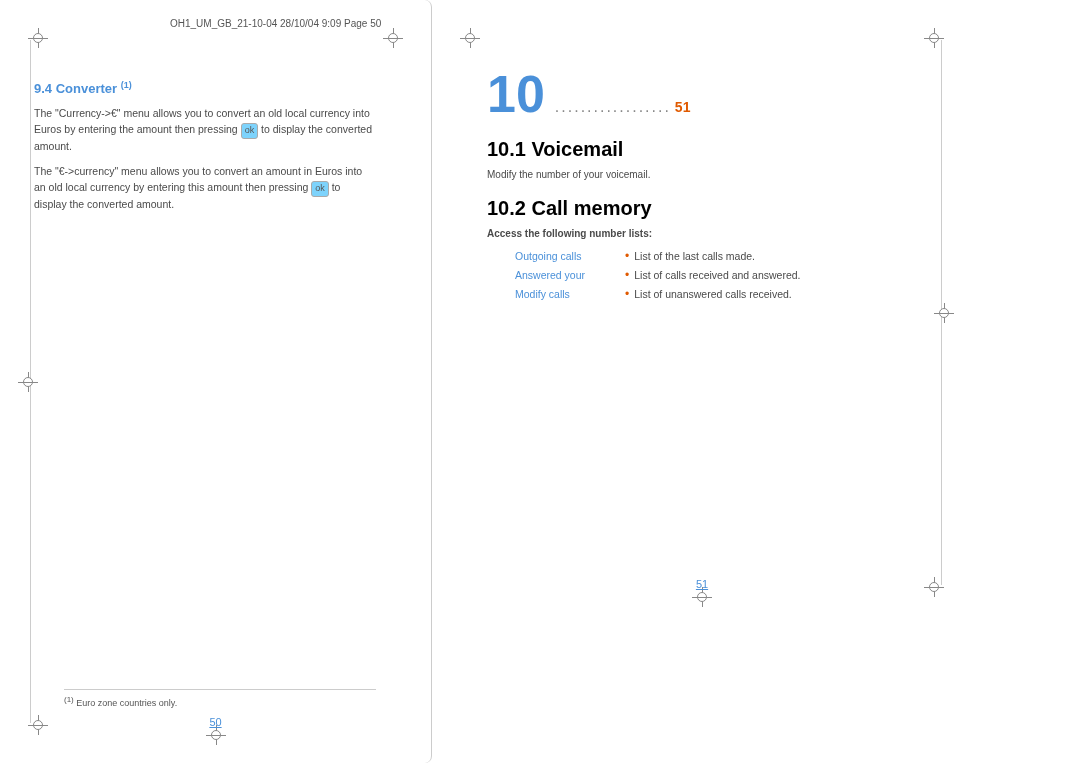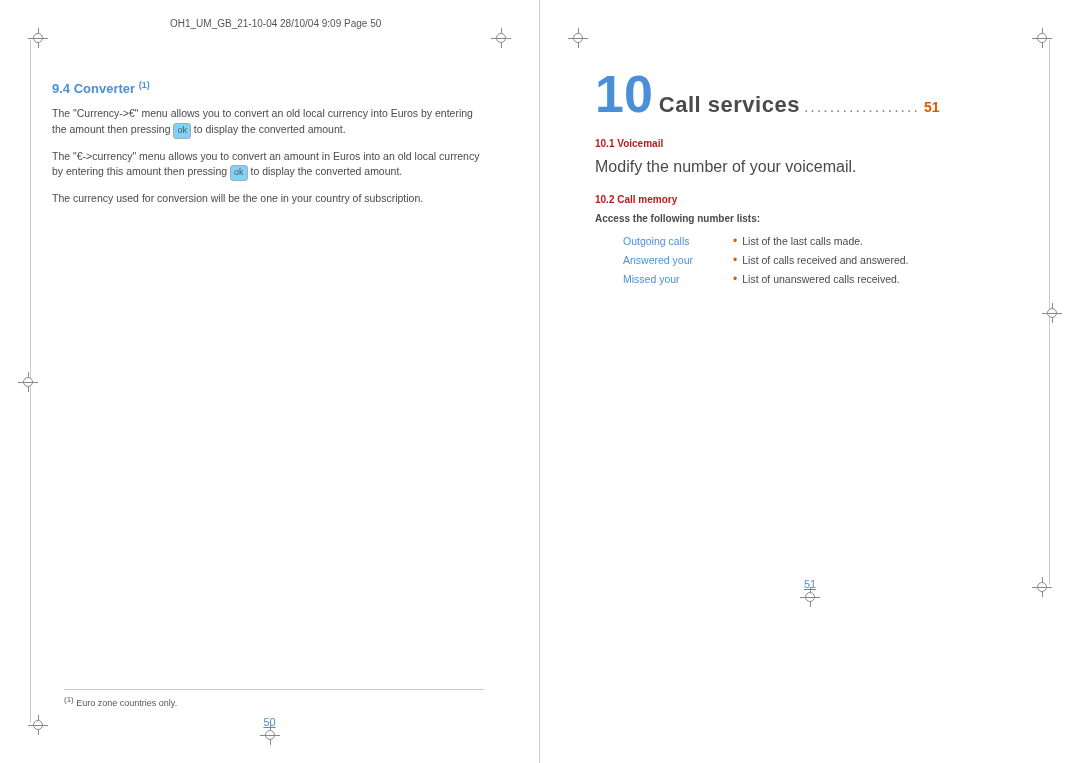--- a/index.html
+++ b/index.html
@@ -25,25 +25,26 @@
     .reg-bar {
       position: absolute;
       top: 18px;
       left: 170px;
       font-size: 10px;
       color: #555;
     }
 
     
     .left-page {
-      width: 540px;
+      width: 432px;
       height: 763px;
       position: relative;
       border-right: 1px solid #ccc;
-      padding: 50px 55px 40px 52px;
+      padding: 50px 55px 40px 34px;
+      border-radius: 7px;
     }
 
     
     .right-page {
       width: 540px;
       height: 625px;
       position: relative;
       padding: 50px 60px 40px 55px;
     }
 
@@ -141,28 +142,28 @@
     }
     .chapter-page-ref {
       font-size: 14px;
       color: #e05a00;
       font-weight: bold;
       margin-left: 4px;
     }
 
     
     .section-10 {
+      font-size: 20px;
+      font-weight: bold;
+      color: #000000;
+      margin-bottom: 6px;
+    }
+
+    .right-body-text {
       font-size: 10px;
-      font-weight: bold;
-      color: #b91c1c;
-      margin-bottom: 6px;
-    }
-
-    .right-body-text {
-      font-size: 16px;
       color: #4a4a4a;
       line-height: 1.5;
       margin-bottom: 15px;
     }
 
     
     .call-memory-table {
       width: 100%;
       margin-top: 8px;
     }
@@ -291,21 +292,20 @@
         <span class="inline-btn">ok</span>
         <span>to display the converted amount.</span>
       </p>
 
       <p class="body-text">
         <span>The "€-&gt;currency" menu allows you to convert an amount in Euros into an old local currency by entering this amount then pressing</span>
         <span class="inline-btn">ok</span>
         <span>to display the converted amount.</span>
       </p>
 
-      <p class="body-text">The currency used for conversion will be the one in your country of subscription.</p>
 
     </div>
 
     <div class="footnote-area">
       <p class="footnote-text">
         <span class="footnote-num">(1)</span>
         <span>Euro zone countries only.</span>
       </p>
     </div>
 
@@ -334,21 +334,20 @@
     </div>
 
     <div class="reg-mark" style="position:absolute; bottom:18px; left:50%; transform:translateX(-50%);">
       <div class="rm-circle"></div>
     </div>
 
     <div style="margin-top: 18px;">
 
       <div class="chapter-heading">
         <span class="chapter-num">10</span>
-        <span class="chapter-title">Call services</span>
         <span class="chapter-dots">..................</span>
         <span class="chapter-page-ref">51</span>
       </div>
 
       <div class="section-10">10.1 Voicemail</div>
       <p class="right-body-text">Modify the number of your voicemail.</p>
 
       <div class="section-10">10.2 Call memory</div>
 
       <p class="call-memory-intro right-body-text">Access the following number lists:</p>
@@ -358,21 +357,21 @@
           <span class="call-type">Outgoing calls</span>
           <span class="call-bullet">•</span>
           <span class="call-desc">List of the last calls made.</span>
         </div>
         <div class="call-row">
           <span class="call-type">Answered your</span>
           <span class="call-bullet">•</span>
           <span class="call-desc">List of calls received and answered.</span>
         </div>
         <div class="call-row">
-          <span class="call-type">Missed your</span>
+          <span class="call-type">Modify calls</span>
           <span class="call-bullet">•</span>
           <span class="call-desc">List of unanswered calls received.</span>
         </div>
       </div>
 
     </div>
 
     <div class="page-num page-num-right">51</div>
 
   </div>

